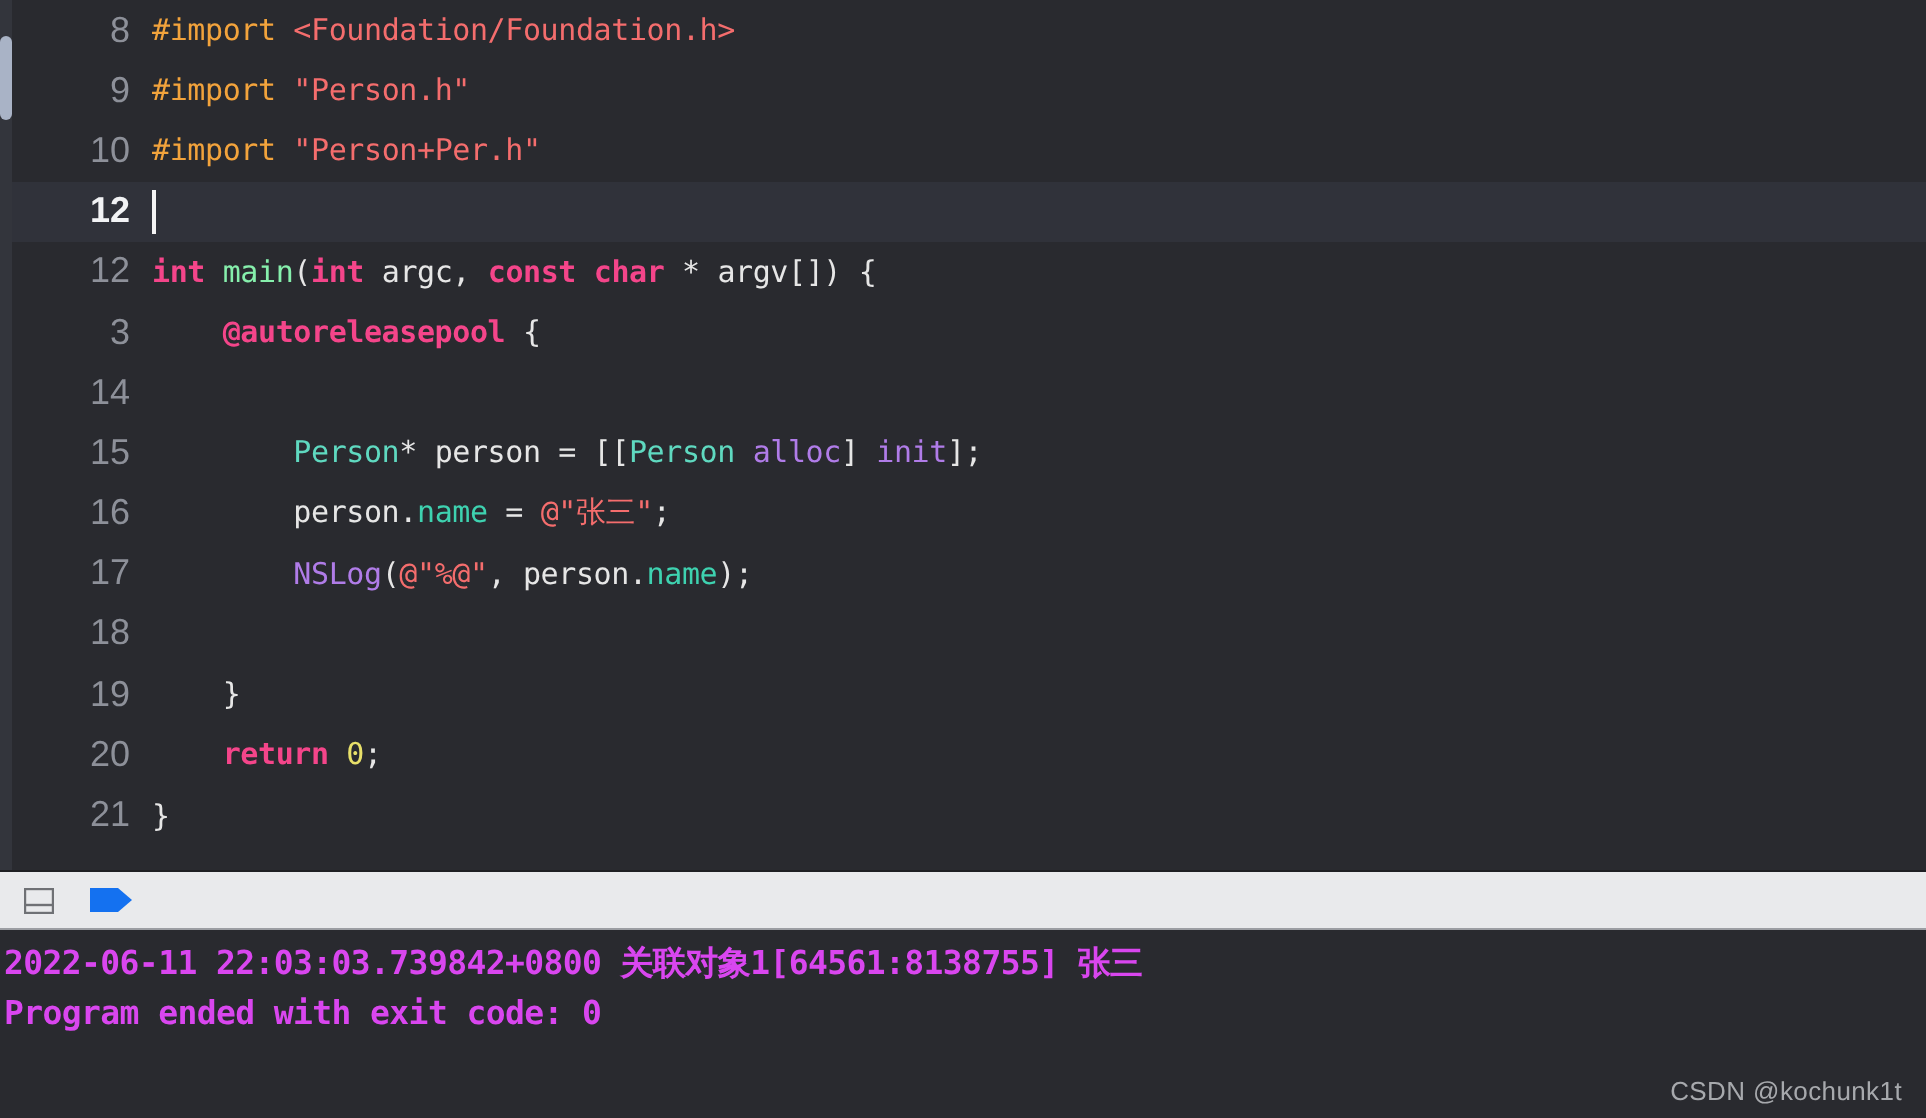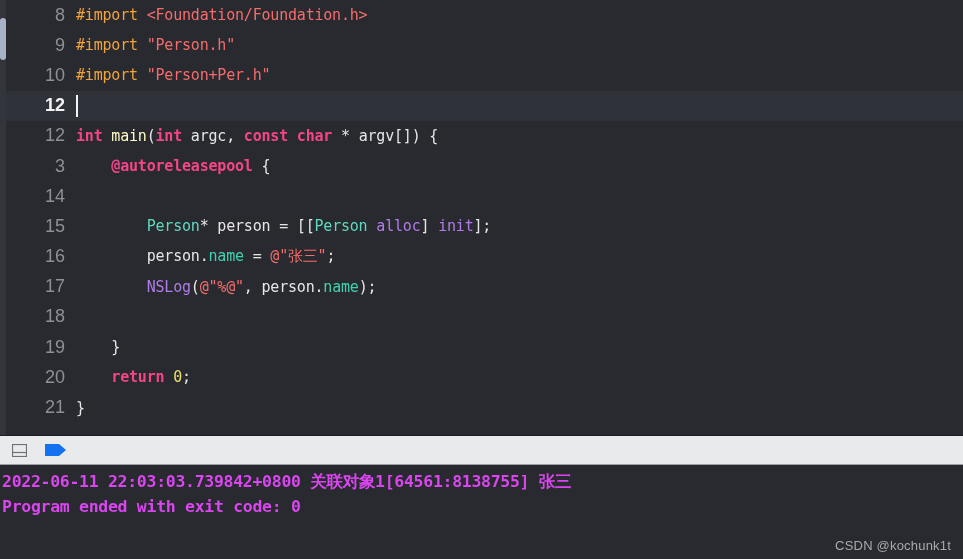--- a/index.html
+++ b/index.html
@@ -87,21 +87,21 @@
     vertical-align: -4px;
   }
 
   
   .t-pp      { color: #f2a33c; }              
   .t-str     { color: #f46d6d; }              
   .t-kw      { color: #f4458a; font-weight: bold; }              
   .t-at      { color: #f4458a; font-weight: bold; }  
   .t-type    { color: #5fd9c0; }              
   .t-prop    { color: #3ed2b0; }              
-  .t-fn      { color: #fef9c3; }              
+  .t-fn      { color: #86efac; }              
   .t-meth    { color: #b07ce8; }              
   .t-num     { color: #e8e06a; }              
   .t-plain   { color: #e6e6e6; }
 
   
   .console-toolbar {
     height: 30px;
     background: #e9eaec;
     border-top: 1px solid #1e1f23;
     border-bottom: 1px solid #9c9ea3;

